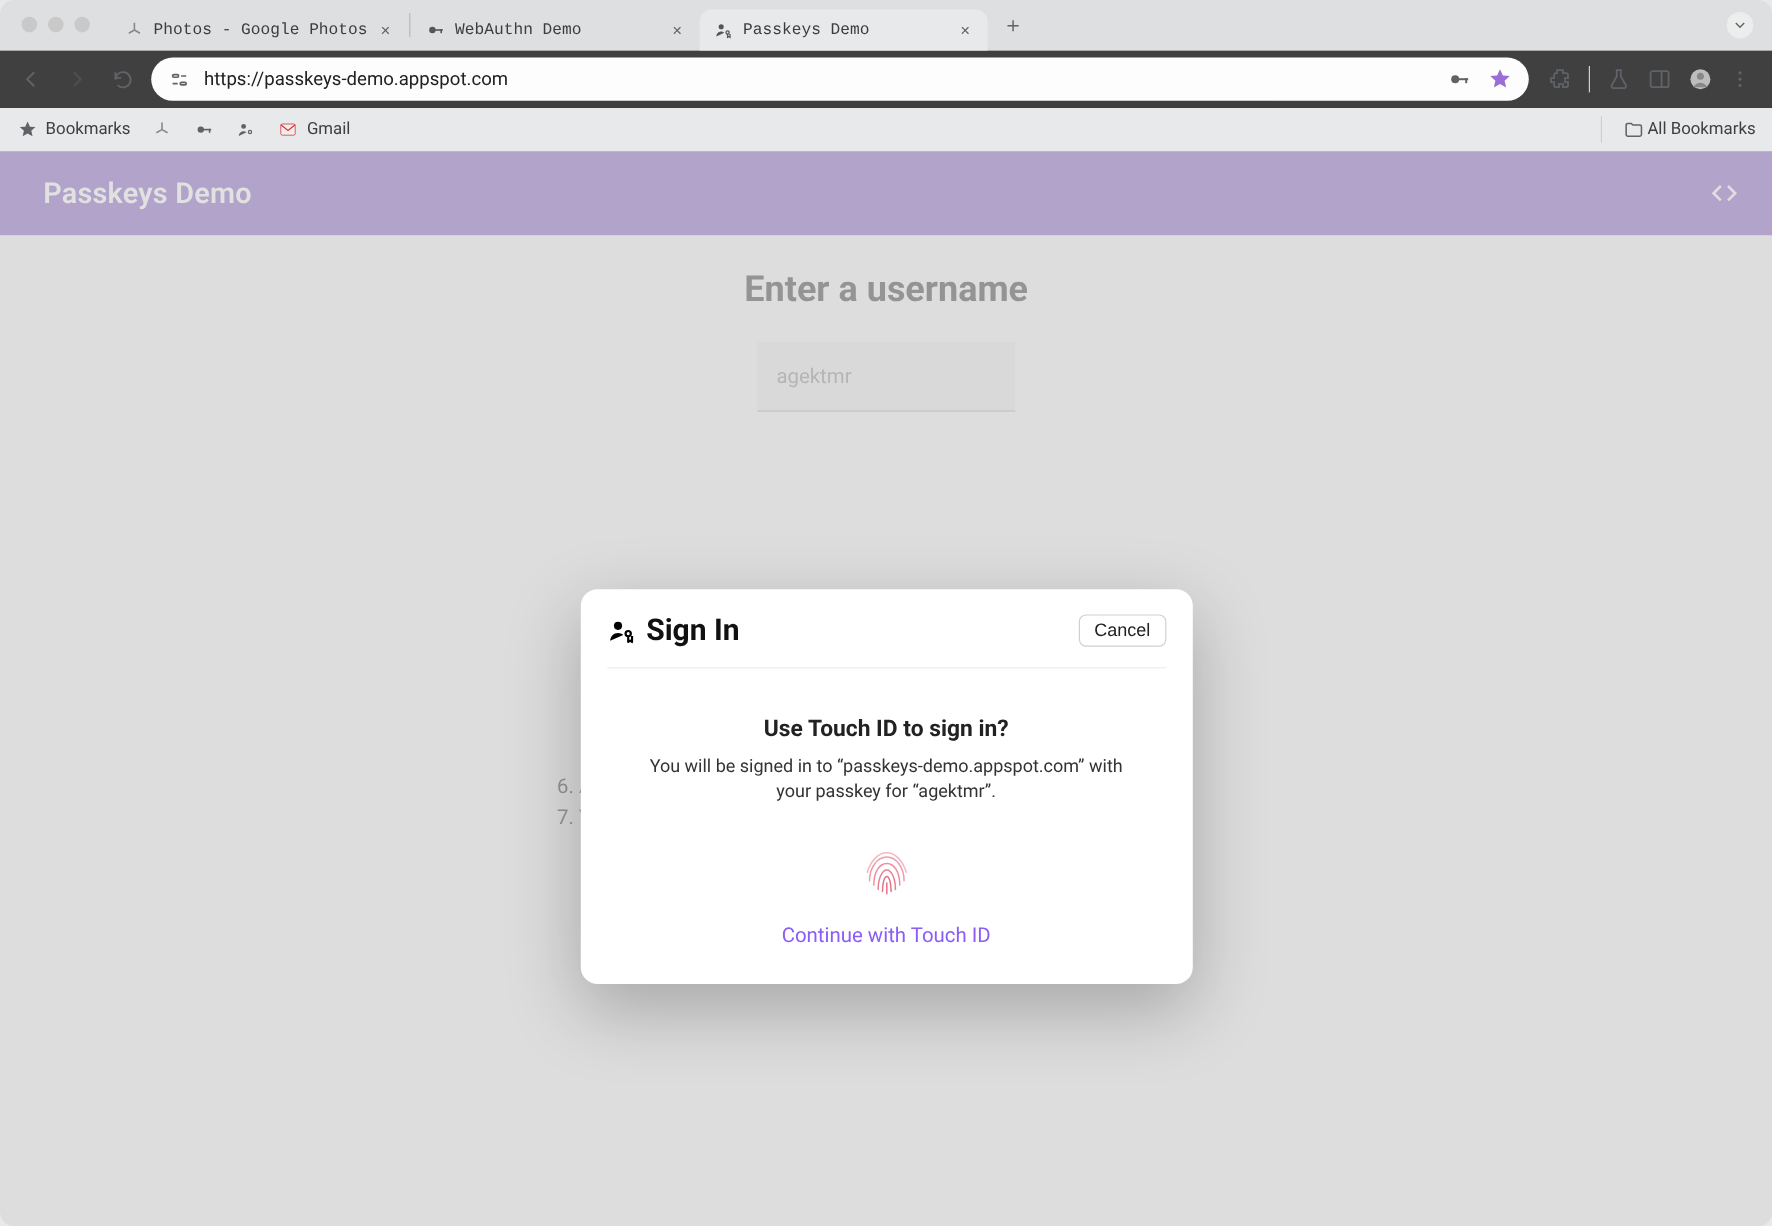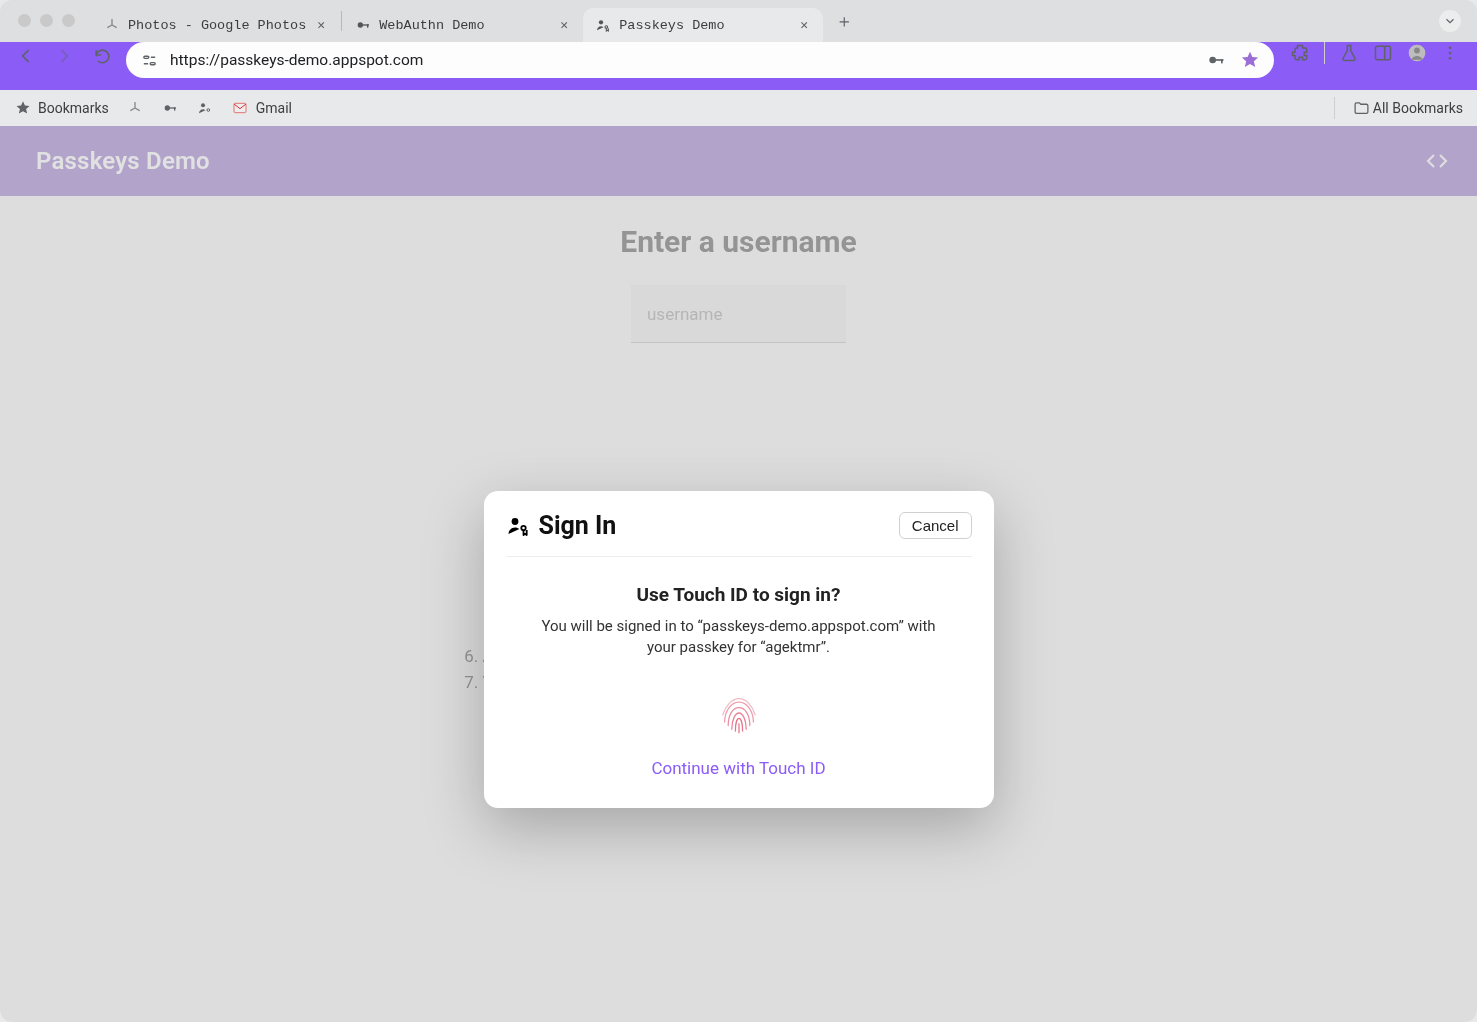--- a/index.html
+++ b/index.html
@@ -14,21 +14,21 @@
   .tabs { display:flex; align-items:flex-end; margin-left:80px; height:100%; }
   .tab { height:34px; min-width:240px; max-width:260px; display:flex; align-items:center; padding:0 12px; font-size:13.5px; color:#3d3d3d; border-top-left-radius:10px; border-top-right-radius:10px; gap:8px; position:relative;}
   .tab.active { background:#e8e9eb; }
   .tab .favicon { width:16px; height:16px; display:flex; align-items:center; justify-content:center; flex:none;}
   .tab .title { flex:1; white-space:nowrap; overflow:hidden; text-overflow:ellipsis;}
   .tab .close { width:14px; height:14px; flex:none; color:#5f6368; display:flex; align-items:center; justify-content:center; font-size:13px;}
   .tab-divider { width:1px; height:20px; background:#b8b8b8; align-self:center; margin:0 1px;}
   .newtab { width:30px; height:30px; display:flex; align-items:center; justify-content:center; color:#5f6368; font-size:18px; margin-left:6px; align-self:center;}
   .top-right-caret { position:absolute; right:16px; top:10px; width:22px; height:22px; border-radius:50%; background:#eceded; display:flex; align-items:center; justify-content:center; color:#5f6368;}
 
-  .toolbar { height:48px; background:#8b5cf6; display:flex; align-items:flex-start; padding:0 12px; gap:10px;}
+  .toolbar { height:48px; background:#404040; display:flex; align-items:center; padding:0 12px; gap:10px;}
   .nav-btn { width:28px; height:28px; display:flex; align-items:center; justify-content:center; color:#5f6368; border-radius:50%; }
   .omnibox { flex:1; height:36px; background:#fdfdfd; border-radius:18px; display:flex; align-items:center; padding:0 14px; gap:12px; color:#3c4043; font-size:15.5px; }
   .omnibox .site-chip { width:18px; height:18px; color:#5f6368; display:flex; align-items:center; justify-content:center;}
   .omnibox .url { flex:1; color:#202124;}
   .omnibox .trailing { display:flex; gap:14px; align-items:center; color:#5f6368;}
   .omnibox .star { color:#9b6dd7; }
   .toolbar-right { display:flex; align-items:center; gap:14px; color:#5f6368; padding:0 6px;}
   .vsep { width:1px; height:22px; background:#cfcfcf; }
 
   .bookmarks-bar { height:36px; background:#e8e9eb; display:flex; align-items:center; padding:0 14px; gap:18px; font-size:14px; color:#3c4043; border-bottom:0;}
@@ -47,21 +47,21 @@
   .page h2 { font-size:30px; font-weight:700; color:#555; margin-bottom:26px;}
   .username-box { width:215px; height:58px; background:#eeeeee; border-bottom:1px solid #bdbdbd; display:flex; align-items:center; padding:0 16px; }
   .username-box span { color:#9e9e9e; font-size:17px;}
 
   .steps { margin-top:300px; width:560px; font-size:17px; color:#555; line-height:1.55;}
   .steps ol { list-style:decimal; padding-left:24px;}
 
   
   .dimmer { position:absolute; inset:0; background:rgba(200,200,200,.55);}
   .modal { position:absolute; left:50%; top:365px; transform:translateX(-50%); width:510px; background:#fff; border-radius:14px; box-shadow:0 20px 60px rgba(0,0,0,.25); padding:20px 22px 30px; }
-  .modal-head { display:flex; align-items:center; justify-content:space-between; padding-bottom:16px; border-bottom:1px solid #eee; margin-bottom:26px;}
+  .modal-head { display:flex; align-items:center; justify-content:space-between; padding-bottom:16px; border-bottom:1px solid #eee; margin-bottom:38px;}
   .modal-head-left { display:flex; align-items:center; gap:9px;}
   .modal-title { font-size:25px; font-weight:700; color:#111;}
   .cancel-btn { background:#fff; border:1px solid #d0d0d0; border-radius:6px; padding:4px 12px; font-size:15px; color:#222;}
   .modal-body { text-align:center; color:#222;}
   .modal-q { font-size:19px; font-weight:700; margin-bottom:10px;}
   .modal-sub { font-size:15px; color:#333; line-height:1.4; max-width:420px; margin:0 auto 28px;}
   .fingerprint { width:54px; height:54px; margin:0 auto 18px; }
   .continue { font-size:17px; color:#8b5cf6;}
 
   svg { display:block; }
@@ -261,21 +261,21 @@
       <span class="appbar-code">
         <svg viewBox="0 0 24 24" width="24" height="24" fill="none" stroke="#fff" stroke-width="2.2">
             <path d="M9 6l-6 6 6 6M15 6l6 6-6 6"></path>
           </svg>
       </span>
     </div>
 
     <div class="page">
       <h2>Enter a username</h2>
       <div class="username-box">
-        <span>username</span>
+        <span>agektmr</span>
       </div>
       <div class="steps">
         <ol start="6">
           <li>Authenticate.</li>
           <li>You are signed in.</li>
         </ol>
       </div>
     </div>
 
     <div class="dimmer"></div>

